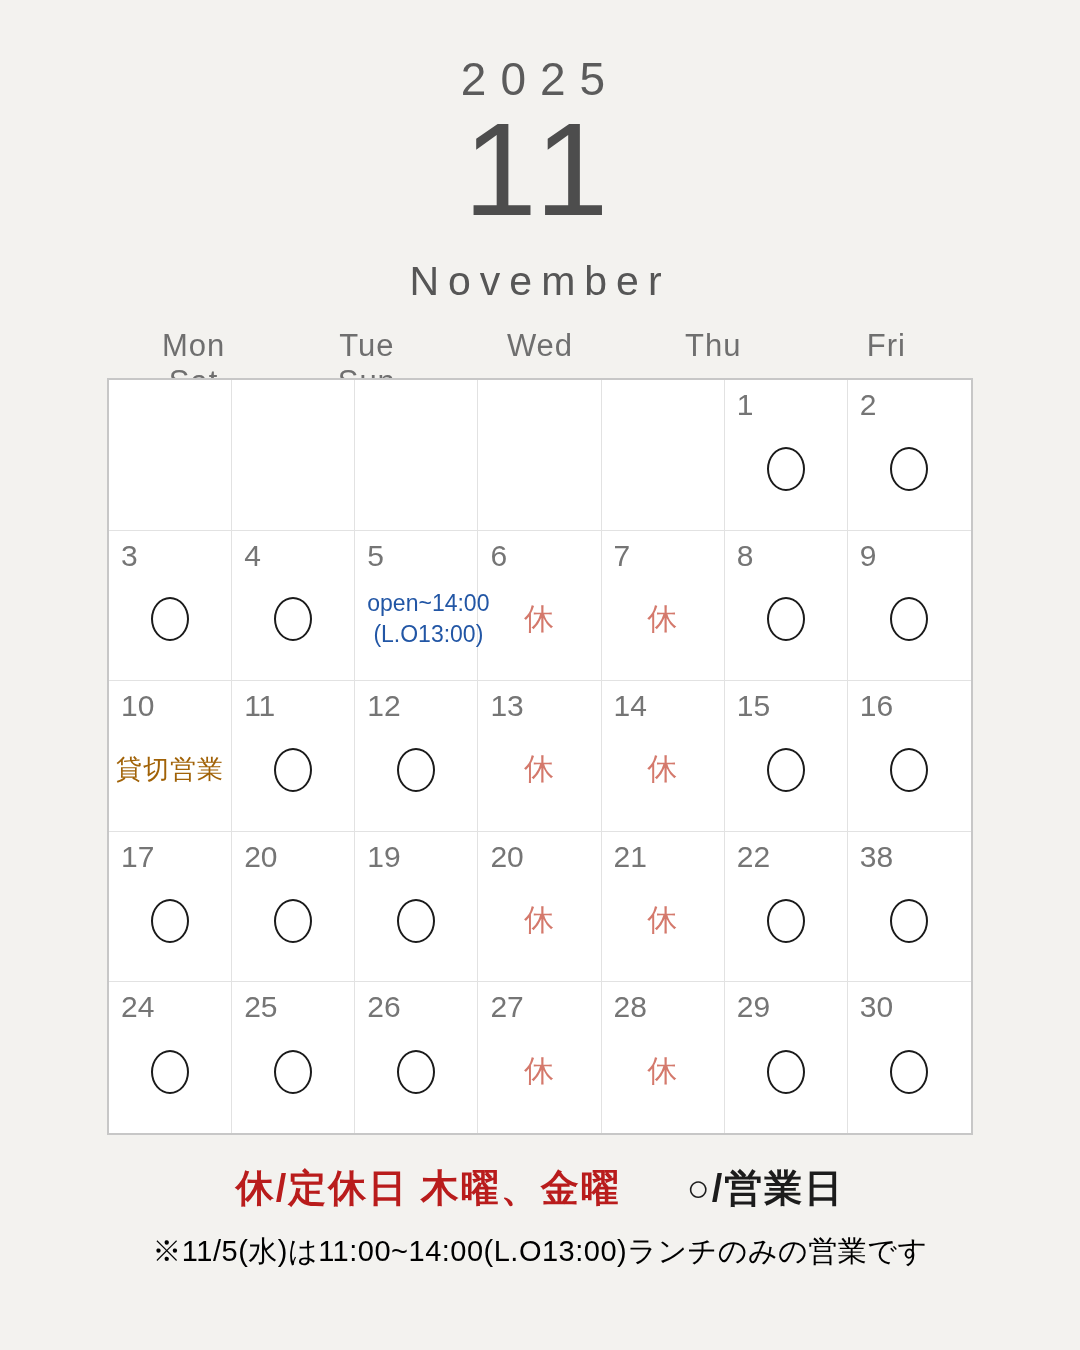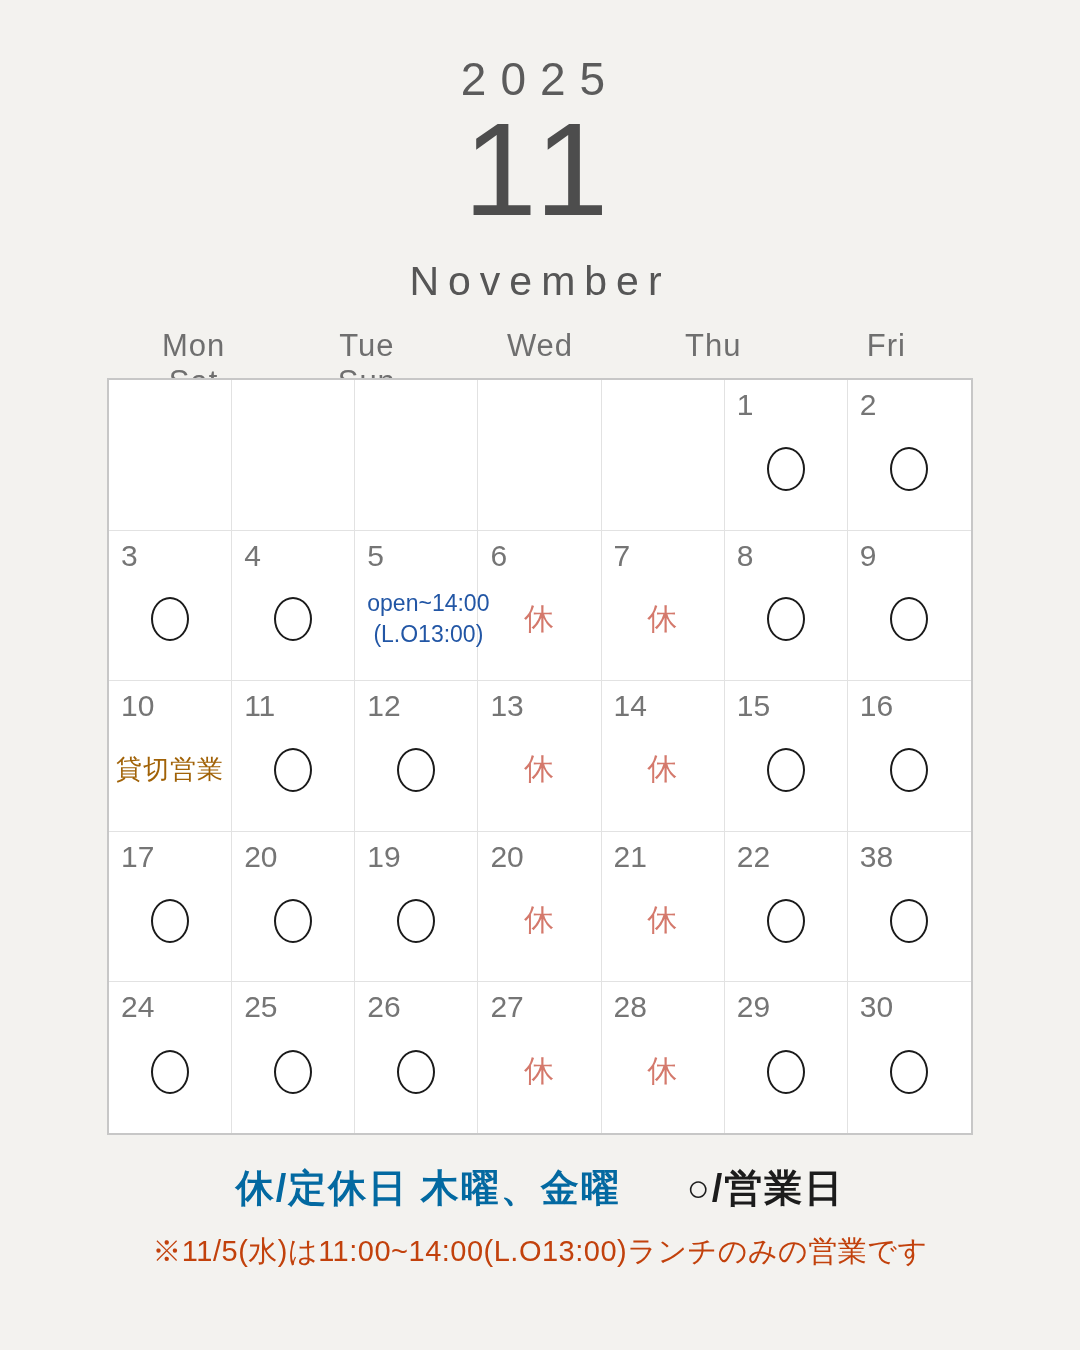--- a/index.html
+++ b/index.html
@@ -90,31 +90,31 @@
     text-align:center;line-height:1.35;margin-left:24px;
   }
 
   
   .legend{
     position:absolute;top:1163px;left:0;width:100%;
     display:flex;justify-content:center;align-items:baseline;
     gap:66px;
   }
   .legend-closed{
-    font-size:38px;font-weight:700;color:#0369a1;
+    font-size:38px;font-weight:700;color:#b91c1c;
     letter-spacing:2px;
   }
   .legend-open{
     font-size:38px;font-weight:700;color:#1c1c1c;
     letter-spacing:2px;
   }
   .note{
     position:absolute;top:1232px;left:0;width:100%;
     text-align:center;
-    font-size:29px;color:#c2410c;font-weight:400;
+    font-size:29px;color:#000000;font-weight:400;
     letter-spacing:0.5px;
   }
 </style>
 </head>
 <body>
 
 <div class="page">
 
   <div class="year">2025</div>
   <div class="month-number">11</div>

